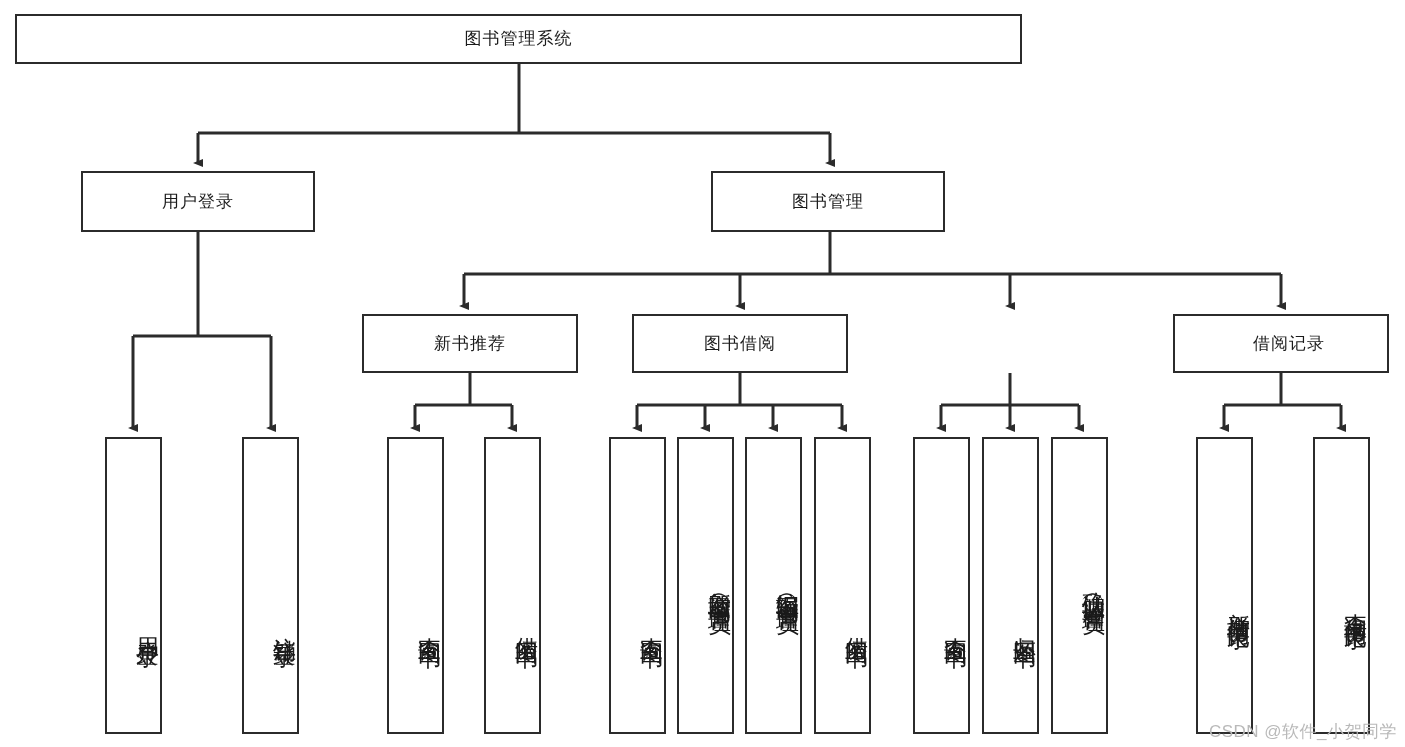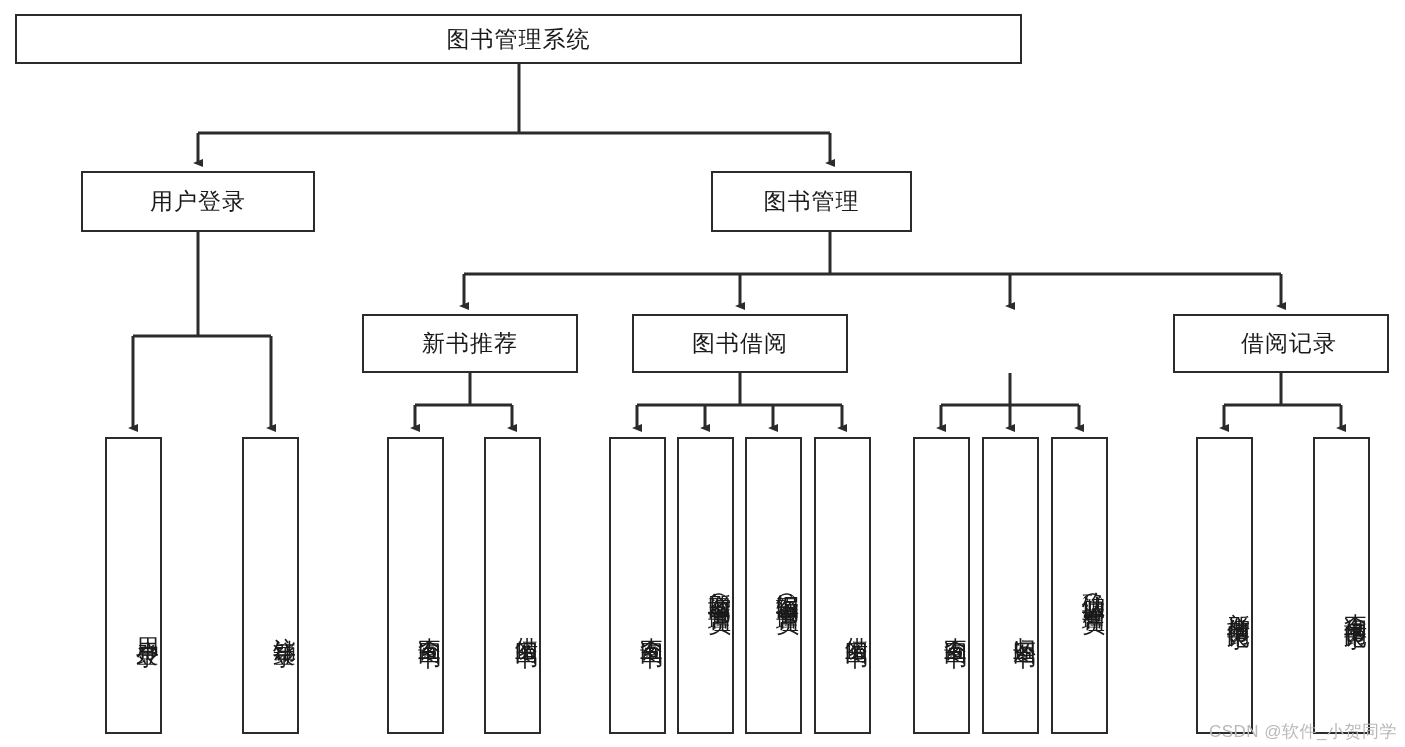--- a/index.html
+++ b/index.html
@@ -29,21 +29,21 @@
     position: absolute;
     box-sizing: border-box;
     border: 2px solid #2b2b2b;
     background: #ffffff;
     display: flex;
     align-items: center;
     justify-content: center;
     color: #1a1a1a;
   }
   .node.horiz {
-    font-size: 23px;
+    font-size: 17px;
     letter-spacing: 1px;
   }
   .node.vert {
     writing-mode: vertical-rl;
     text-orientation: upright;
     font-size: 23px;
     letter-spacing: 3px;
     align-items: flex-start;
     justify-content: center;
     padding-top: 6px;
@@ -125,21 +125,21 @@
     </g>
   </svg>
 
   <div class="node horiz" style="left:15px; top:14px; width:1007px; height:50px;">
     <span class="label">图书管理系统</span>
   </div>
 
   <div class="node horiz" style="left:81px; top:171px; width:234px; height:61px;">
     <span class="label">用户登录</span>
   </div>
-  <div class="node horiz" style="left:711px; top:171px; width:201px; height:61px;">
+  <div class="node horiz" style="left:711px; top:171px; width:234px; height:61px;">
     <span class="label">图书管理</span>
   </div>
 
   <div class="node horiz" style="left:362px; top:314px; width:216px; height:59px;">
     <span class="label">新书推荐</span>
   </div>
   <div class="node horiz" style="left:632px; top:314px; width:216px; height:59px;">
     <span class="label">图书借阅</span>
   </div>
   <div class="node horiz" style="left:1173px; top:314px; width:216px; height:59px;padding-left:16px;">

